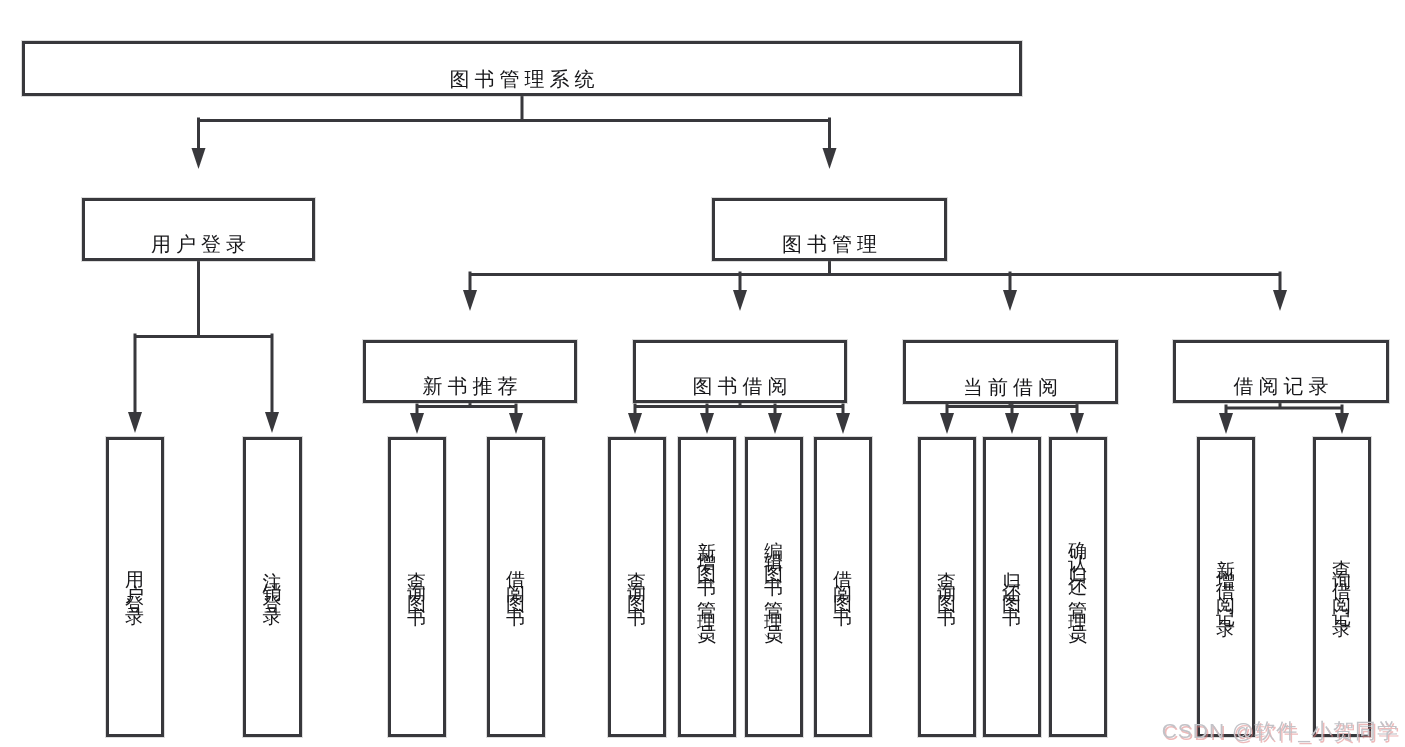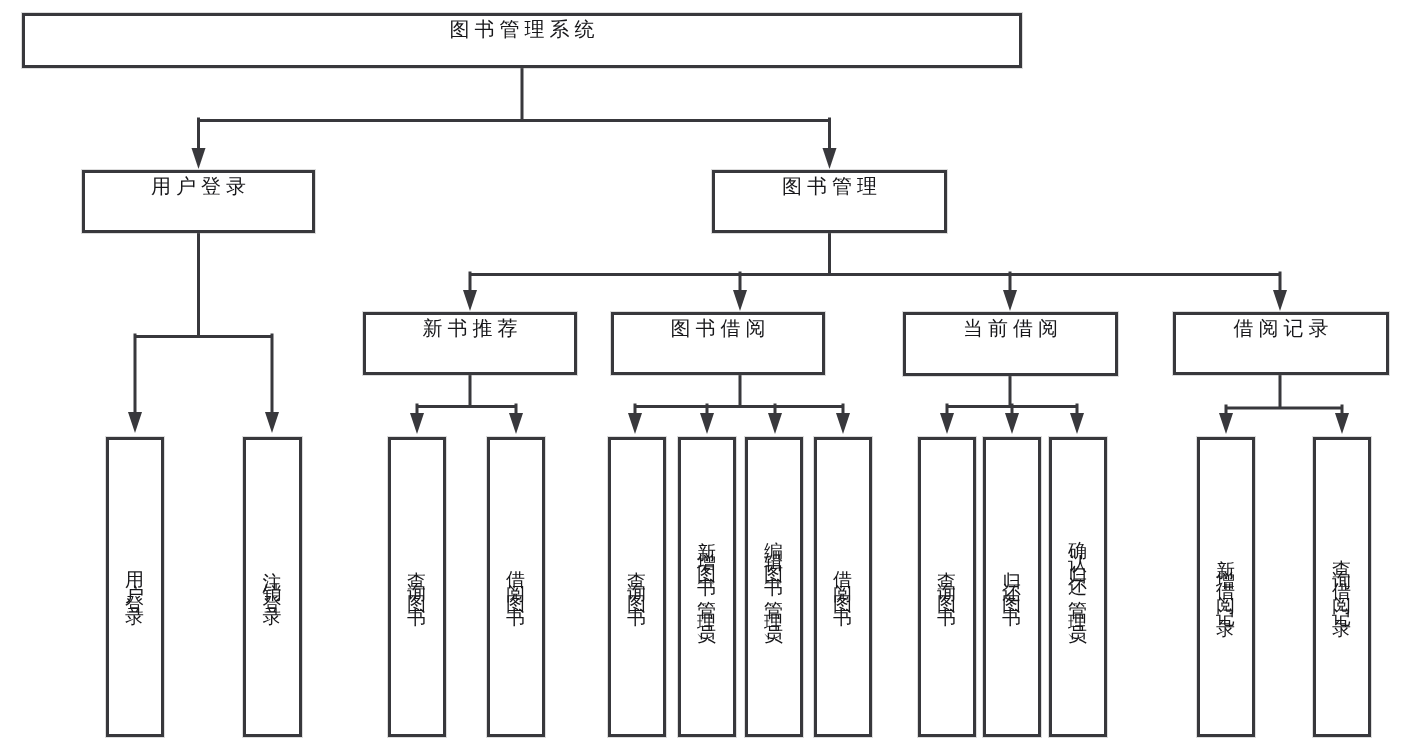--- a/index.html
+++ b/index.html
@@ -9,22 +9,23 @@
     background:#ffffff;
     font-family:"Liberation Sans", sans-serif;
     overflow:hidden;
   }
   #wires{position:absolute;left:0;top:0;width:1405px;height:747px;}
   .hnode{
     position:absolute;
     box-sizing:border-box;
     background:#ffffff;
     border:3px solid #38383c;
-    display:flex;align-items:flex-start;justify-content:center;
+    display:flex;align-items:flex-end;justify-content:center;
     box-shadow:0 0 0 1px rgba(120,120,120,0.25);
+    margin-top:28px;
   }
   .hnode .lbl{
     font-size:20px;color:#17171a;
     letter-spacing:5px;padding-left:5px;
     white-space:nowrap;
   }
   .vnode{
     position:absolute;
     top:437px;width:58px;height:300px;
     box-sizing:border-box;
@@ -122,21 +123,21 @@
   <div class="hnode" style="left:82px;top:170px;width:233px;height:63px">
     <span class="lbl">用户登录</span>
   </div>
   <div class="hnode" style="left:363px;top:312px;width:214px;height:63px">
     <span class="lbl">新书推荐</span>
   </div>
 
   <div class="hnode" style="left:712px;top:170px;width:235px;height:63px">
     <span class="lbl">图书管理</span>
   </div>
-  <div class="hnode" style="left:611px;top:312px;width:214px;height:63px">
+  <div class="hnode" style="left:633px;top:312px;width:214px;height:63px">
     <span class="lbl">图书借阅</span>
   </div>
   <div class="hnode" style="left:903px;top:312px;width:215px;height:64px">
     <span class="lbl">当前借阅</span>
   </div>
   <div class="hnode" style="left:1173px;top:312px;width:216px;height:63px">
     <span class="lbl">借阅记录</span>
   </div>
 
   <div class="vnode" style="left:106px">
@@ -176,14 +177,15 @@
     <span class="vlbl">确认归还（管理员）</span>
   </div>
 
   <div class="vnode" style="left:1197px">
     <span class="vlbl">新增借阅记录</span>
   </div>
   <div class="vnode" style="left:1313px">
     <span class="vlbl">查询借阅记录</span>
   </div>
 
+  <div id="watermark">CSDN @软件_小贺同学</div>
 
 </div>
 
 </body></html>

